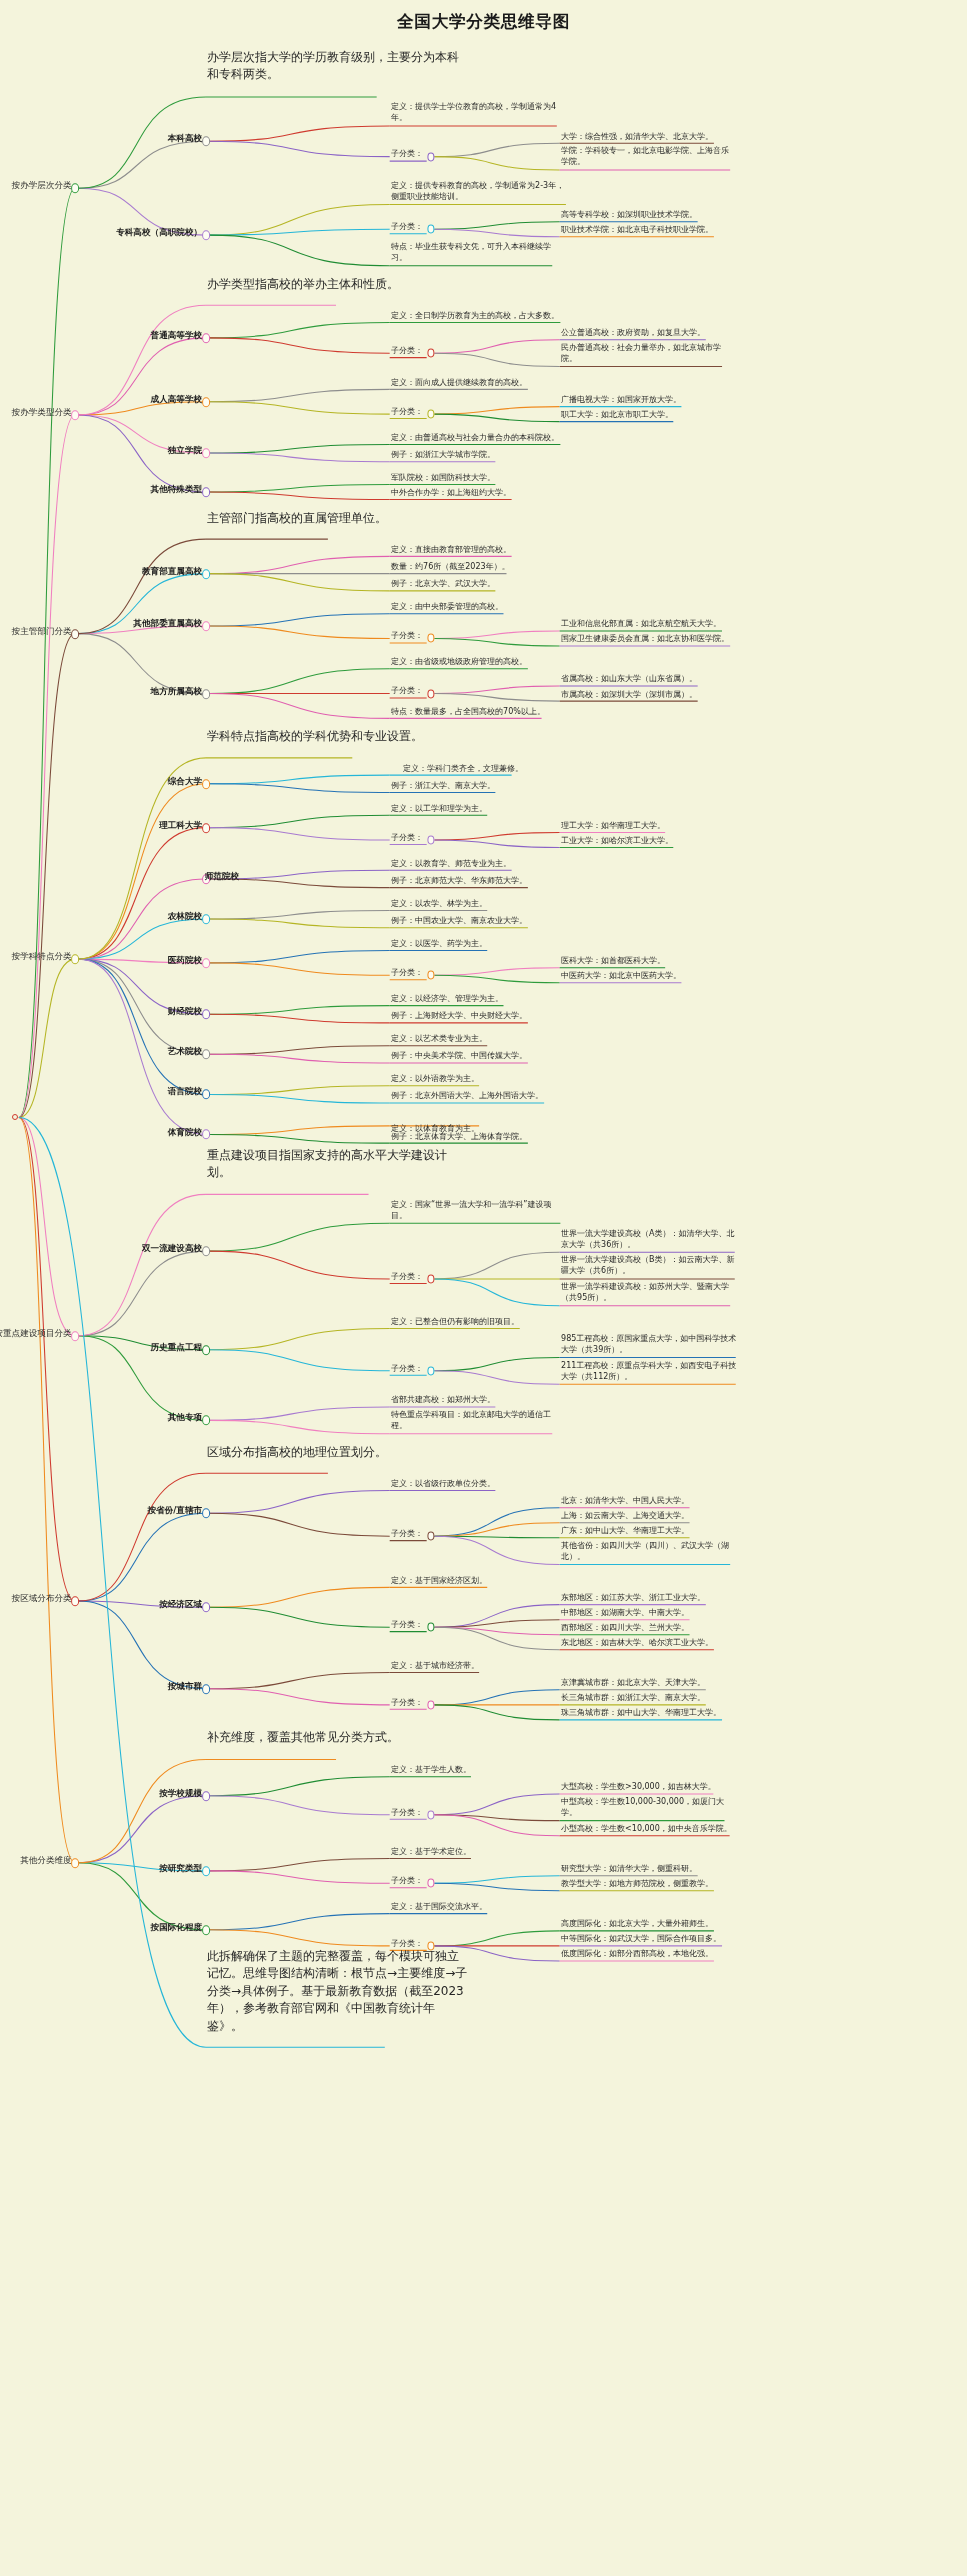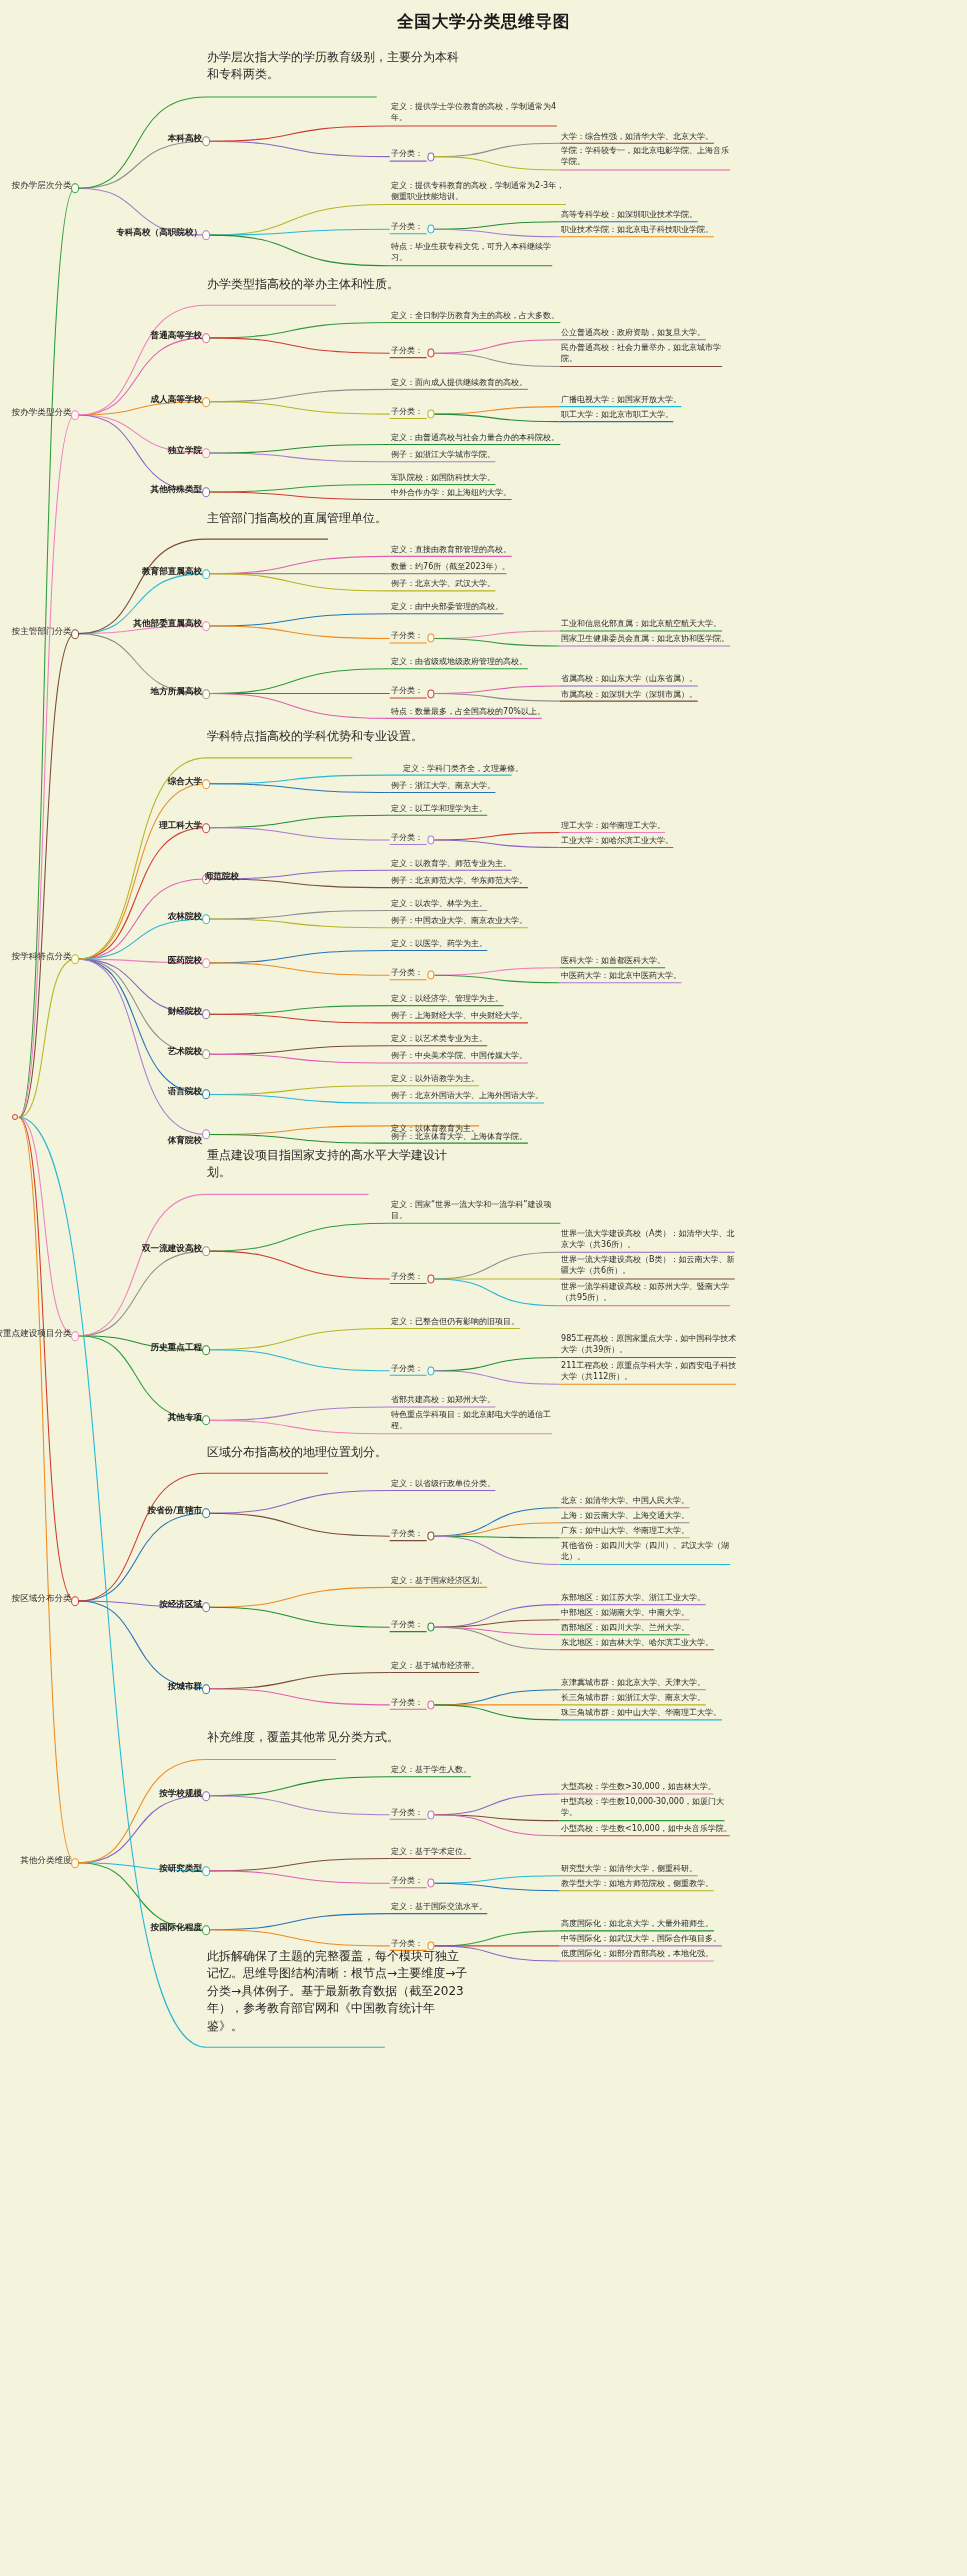--- a/index.html
+++ b/index.html
@@ -478,21 +478,21 @@
       <div class="node-label lv3-label" style="left: 390px; top: 1029px;">例子：中央美术学院、中国传媒大学。</div>
       <div class="lv2-dot" style="left: 206px; top: 1021px; border-color: rgb(141, 141, 141);"></div>
       <div class="node-label lv2-label" style="left: 206px; top: 1026px;">艺术院校</div>
       <div class="node-label lv3-label" style="left: 390px; top: 1052px;">定义：以外语教学为主。</div>
       <div class="node-label lv3-label" style="left: 390px; top: 1069px;">例子：北京外国语大学、上海外国语大学。</div>
       <div class="lv2-dot" style="left: 206px; top: 1061px; border-color: rgb(36, 114, 181);"></div>
       <div class="node-label lv2-label" style="left: 206px; top: 1066px;">语言院校</div>
       <div class="node-label lv3-label" style="left: 390px; top: 1092px; margin-top: 10px;">定义：以体育教育为主。</div>
       <div class="node-label lv3-label" style="left: 390px; top: 1110px;">例子：北京体育大学、上海体育学院。</div>
       <div class="lv2-dot" style="left: 206px; top: 1101px; border-color: rgb(168, 122, 208);"></div>
-      <div class="node-label lv2-label" style="left: 206px; top: 1107px; margin-top: 8px;">体育院校</div>
+      <div class="node-label lv2-label" style="left: 206px; top: 1107px;">体育院校</div>
       <div class="lv1-dot" style="left: 75px; top: 926px; border-color: rgb(181, 181, 36);"></div>
       <div class="node-label lv1-label" style="left: 75px; top: 931px;">按学科特点分类</div>
       <div class="node-label note" style="left: 206px; top: 1161px;">重点建设项目指国家支持的高水平大学建设计
 划。</div>
       <div class="node-label lv3-label" style="left: 390px; top: 1190px;">定义：国家“世界一流大学和一流学科”建设项
 目。</div>
       <div class="node-label lv4-label" style="left: 560px; top: 1219px;">世界一流大学建设高校（A类）：如清华大学、北
 京大学（共36所）。</div>
       <div class="node-label lv4-label" style="left: 560px; top: 1245px;">世界一流大学建设高校（B类）：如云南大学、新
 疆大学（共6所）。</div>

